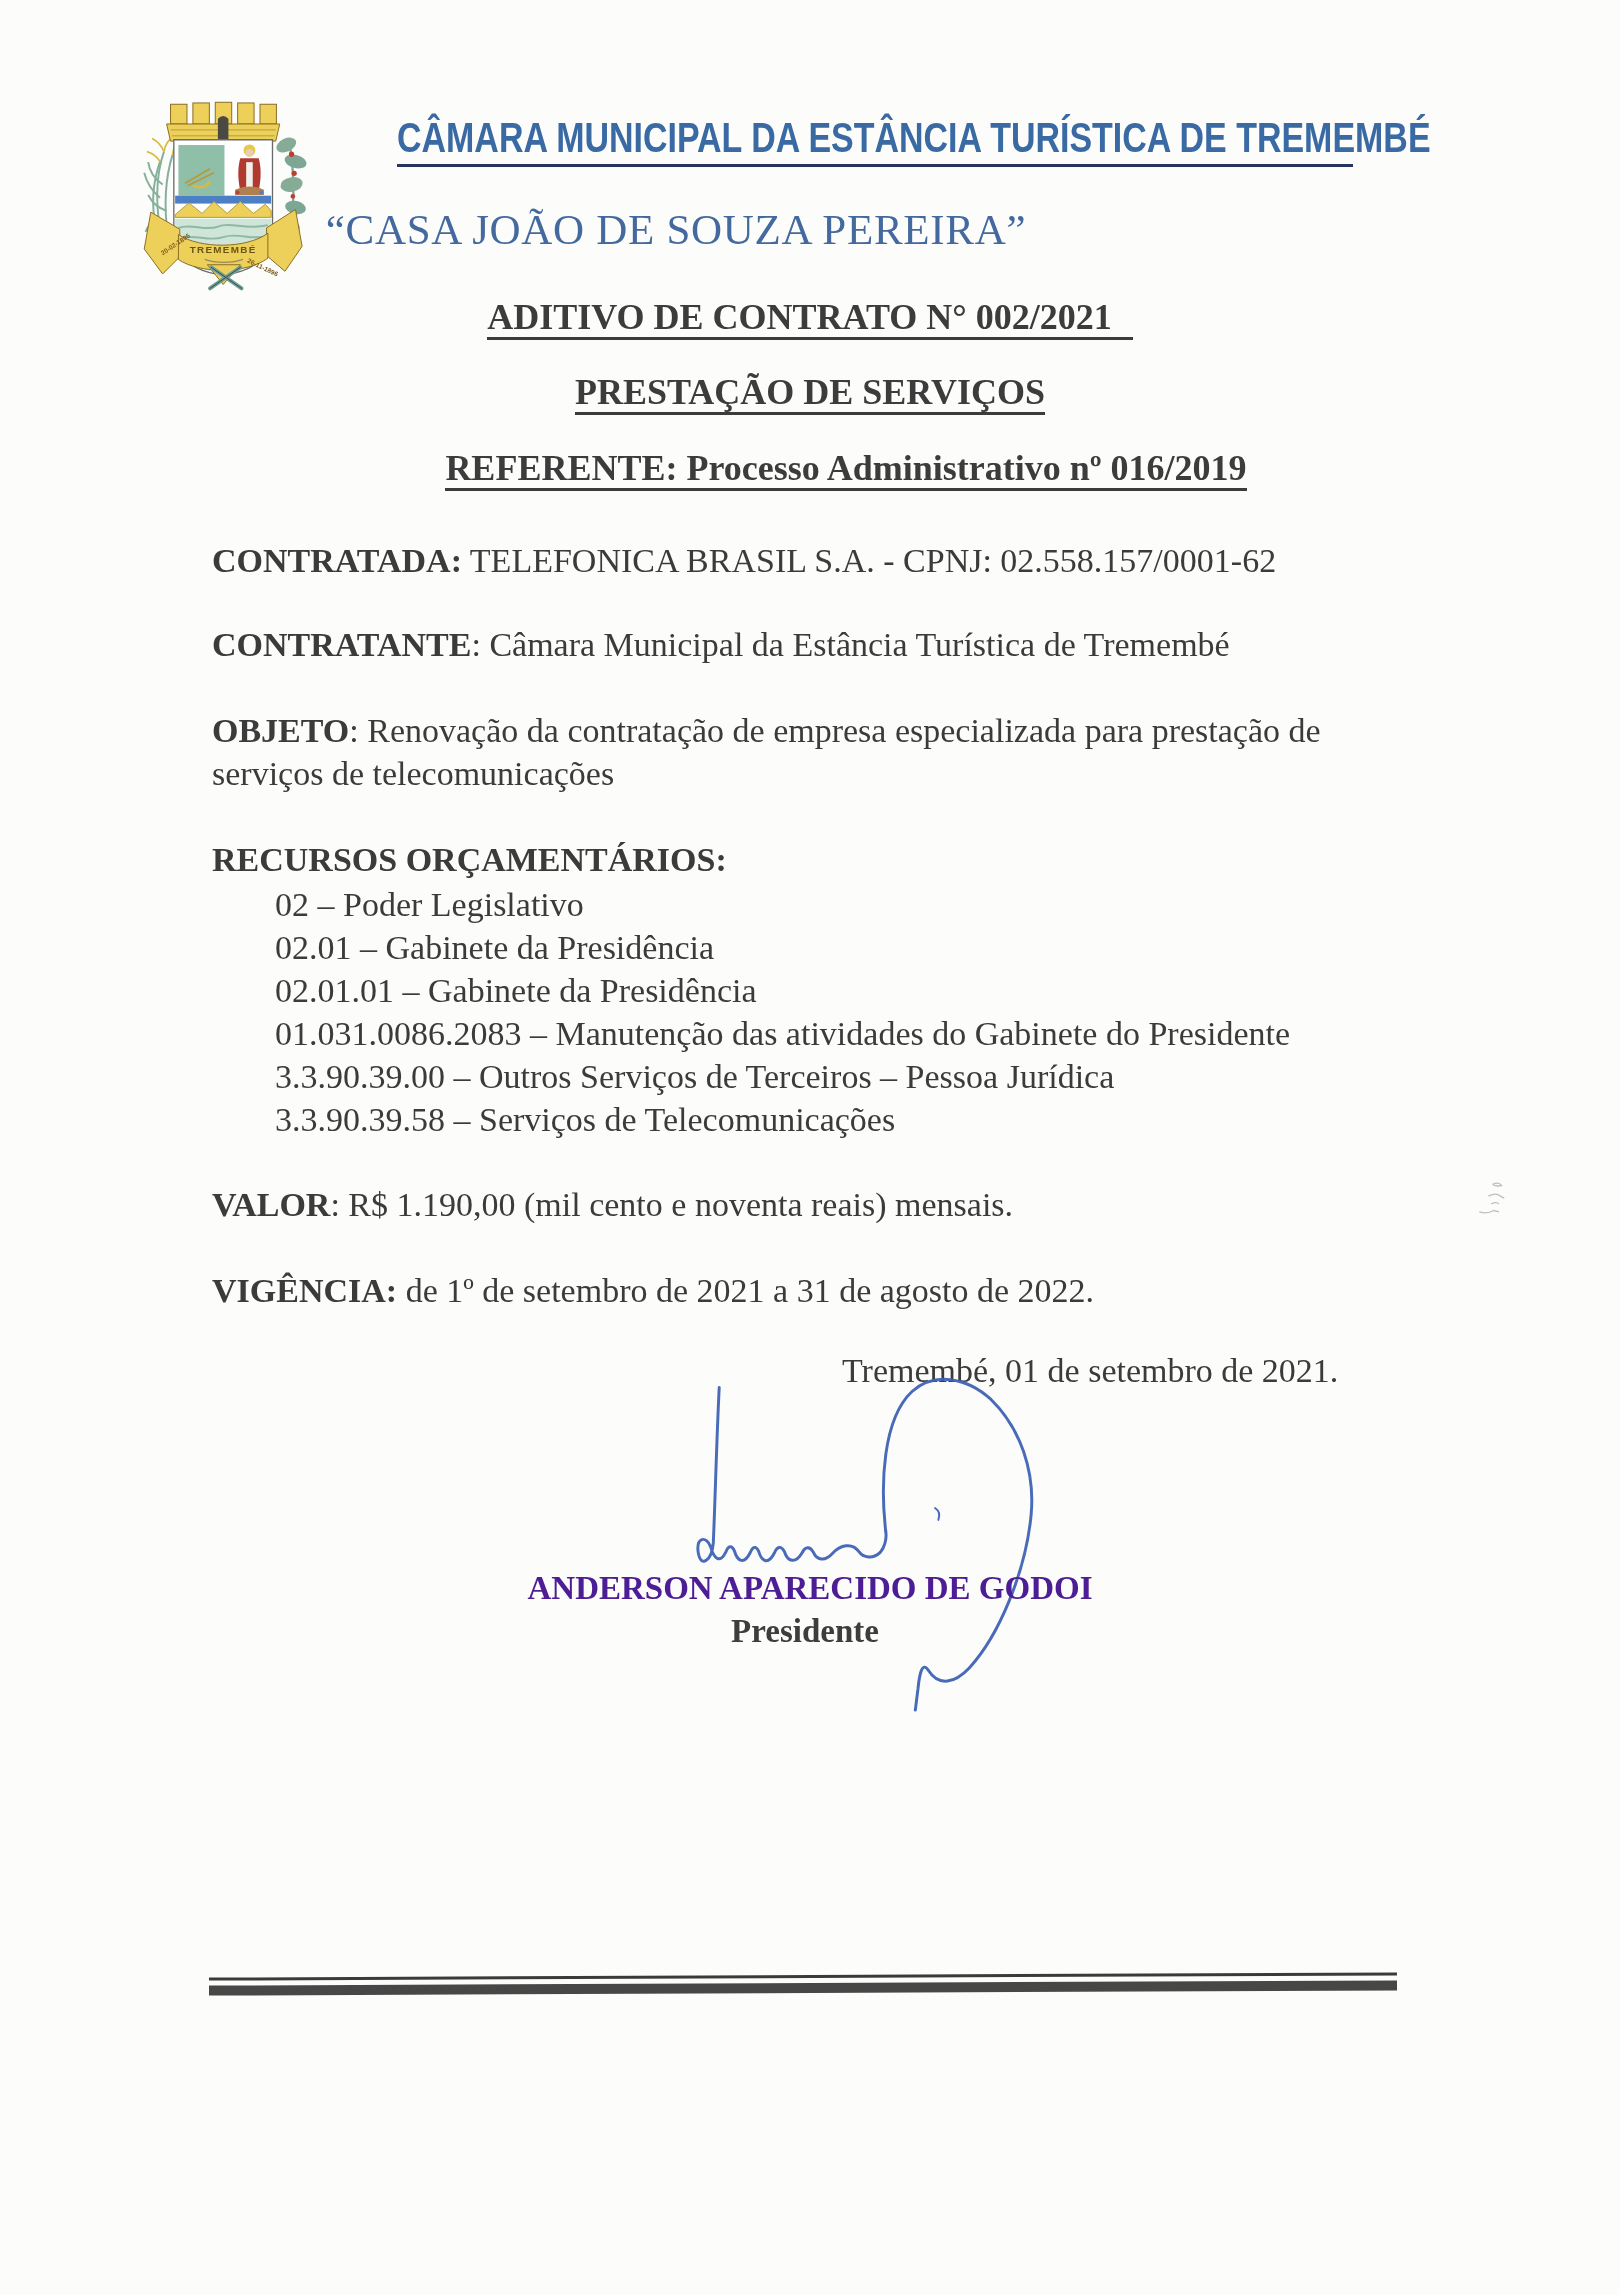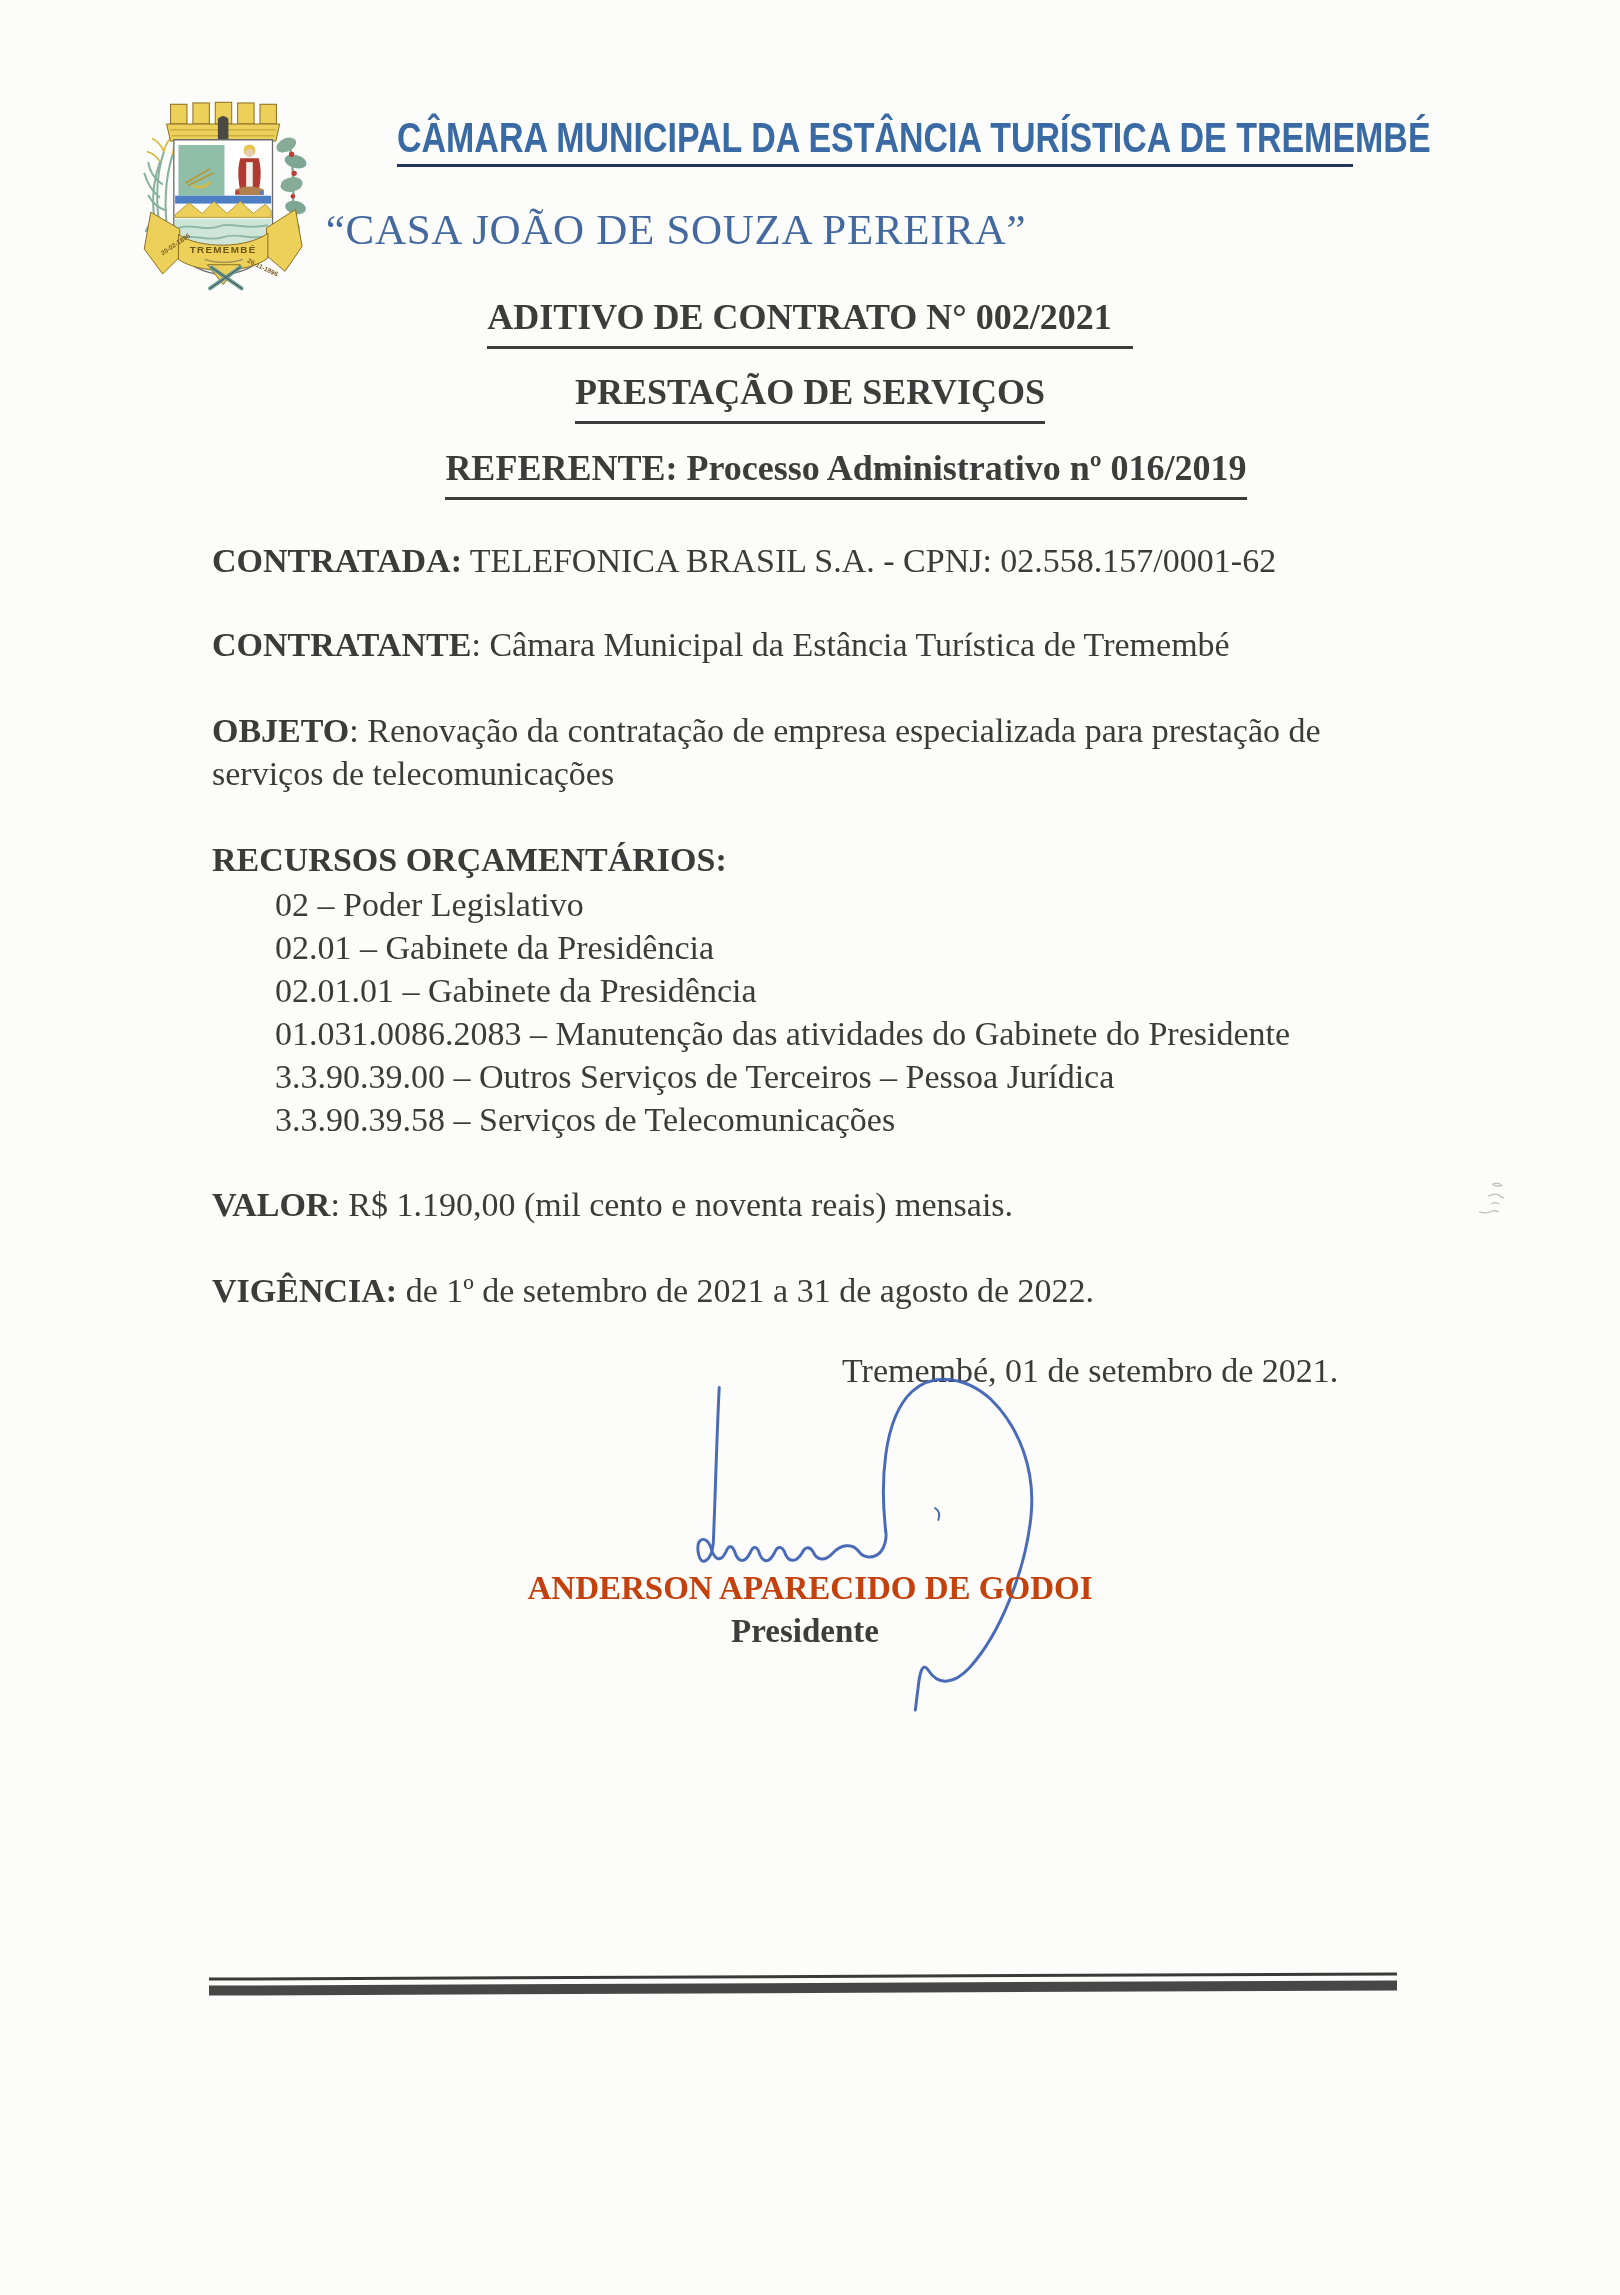--- a/index.html
+++ b/index.html
@@ -24,34 +24,34 @@
   }
   .org-underline{left:397px;top:164px;width:956px;height:3.3px;background:#25355e;}
   .building-name{
     left:0;top:205px;width:1352px;text-align:center;
     font-size:43px;color:#44699f;letter-spacing:0.7px;
   }
   .doc-heading{
     left:0;width:1620px;text-align:center;
     font-weight:bold;font-size:36px;color:#3c3c3c;white-space:nowrap;
   }
-  .doc-heading span{border-bottom:3.3px solid #3c3c3c;padding-bottom:9px;}
+  .doc-heading span{border-bottom:3.3px solid #3c3c3c;padding-bottom:0;}
   .h1{top:296px;} .h1 span{padding-right:21px;}
   .h2{top:371px;}
   .h3{top:447px;margin-left:36px;}
   .body-text{
     left:212px;width:1209px;
     font-size:34px;line-height:43px;color:#3b3b3b;
   }
   .nowrap{white-space:nowrap;}
   .lbl{font-weight:bold;}
   .budget-list{left:262px;width:1186px;font-size:34px;line-height:43px;color:#3b3b3b;}
   .budget-item{white-space:nowrap;}
   .date-line{left:842px;top:1352px;font-size:34px;white-space:nowrap;color:#3b3b3b;}
-  .name-line{left:0;top:1570px;width:1620px;text-align:center;font-weight:bold;font-size:33px;color:#c2410c;white-space:nowrap;}
+  .name-line{left:0;top:1570px;width:1620px;text-align:center;font-weight:bold;font-size:33px;color:#4c1d95;white-space:nowrap;}
   .role-line{left:0;top:1613px;width:1610px;text-align:center;font-weight:bold;font-size:33px;color:#3d3d3d;}
   .footer-rule{left:209px;top:1975px;width:1188px;transform:rotate(-0.25deg);}
   .footer-rule .thin{height:3.3px;background:#3a3a3a;}
   .footer-rule .thick{height:10px;background:#474747;margin-top:4.6px;}
   .smudge{left:1474px;top:1179px;opacity:0.55;}
   svg text{font-family:"Liberation Sans","DejaVu Sans",sans-serif;}
 </style>
 </head>
 <body>
 

